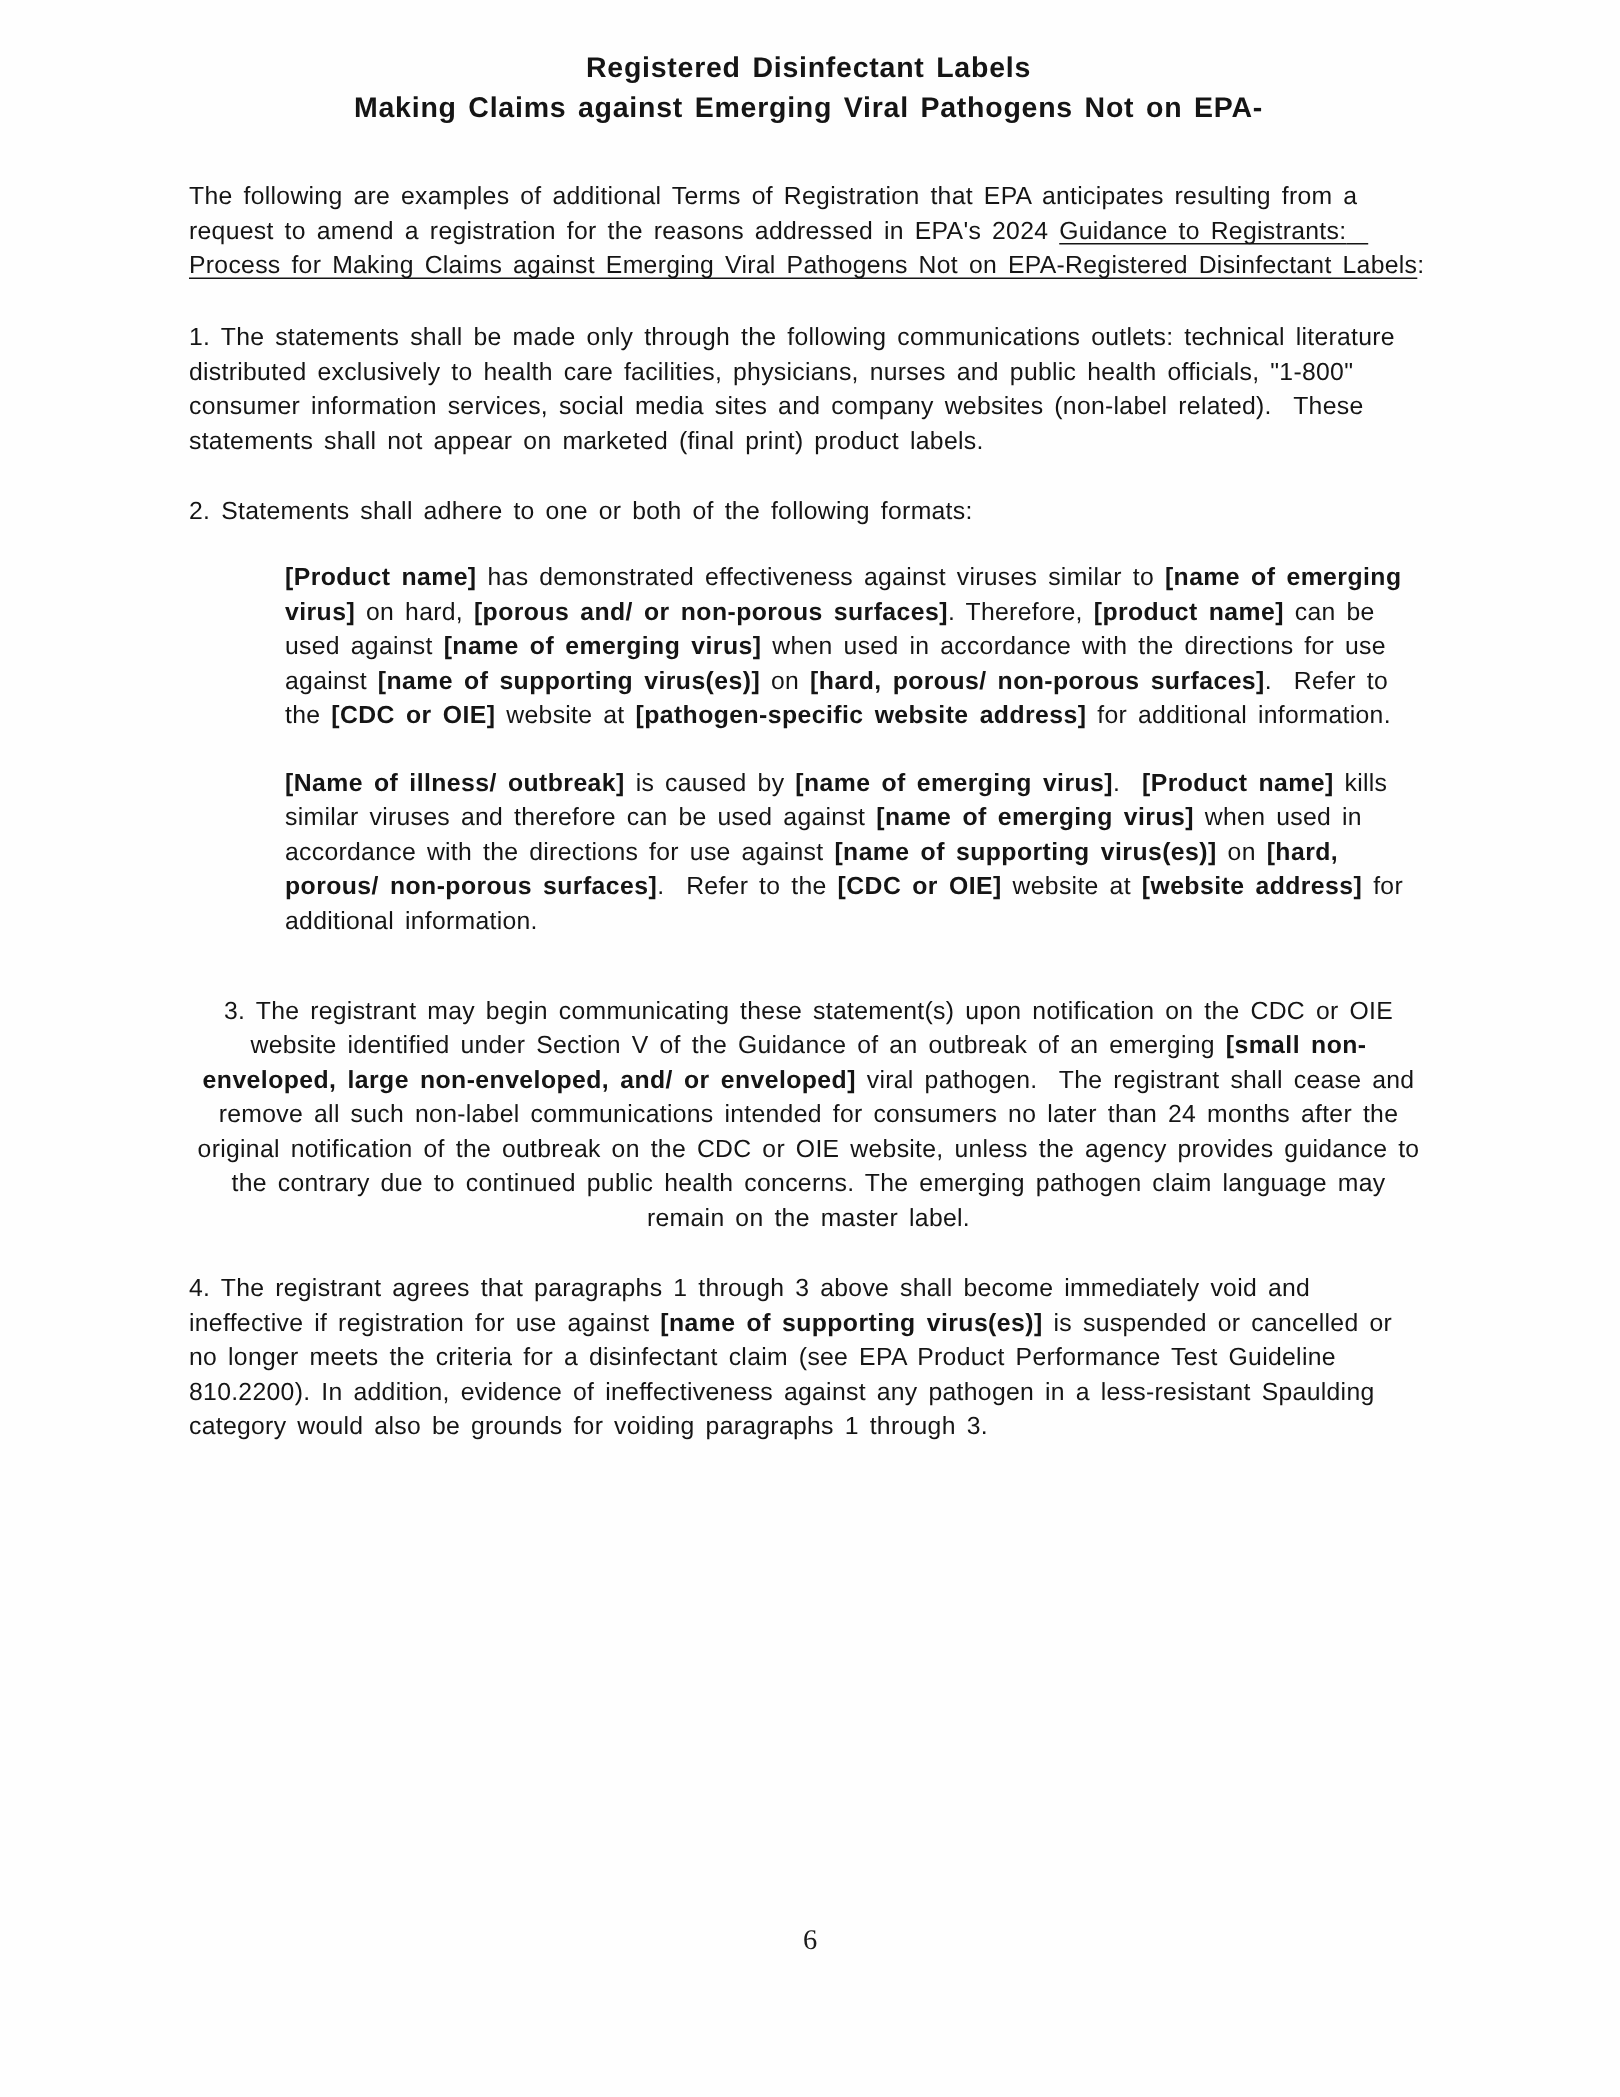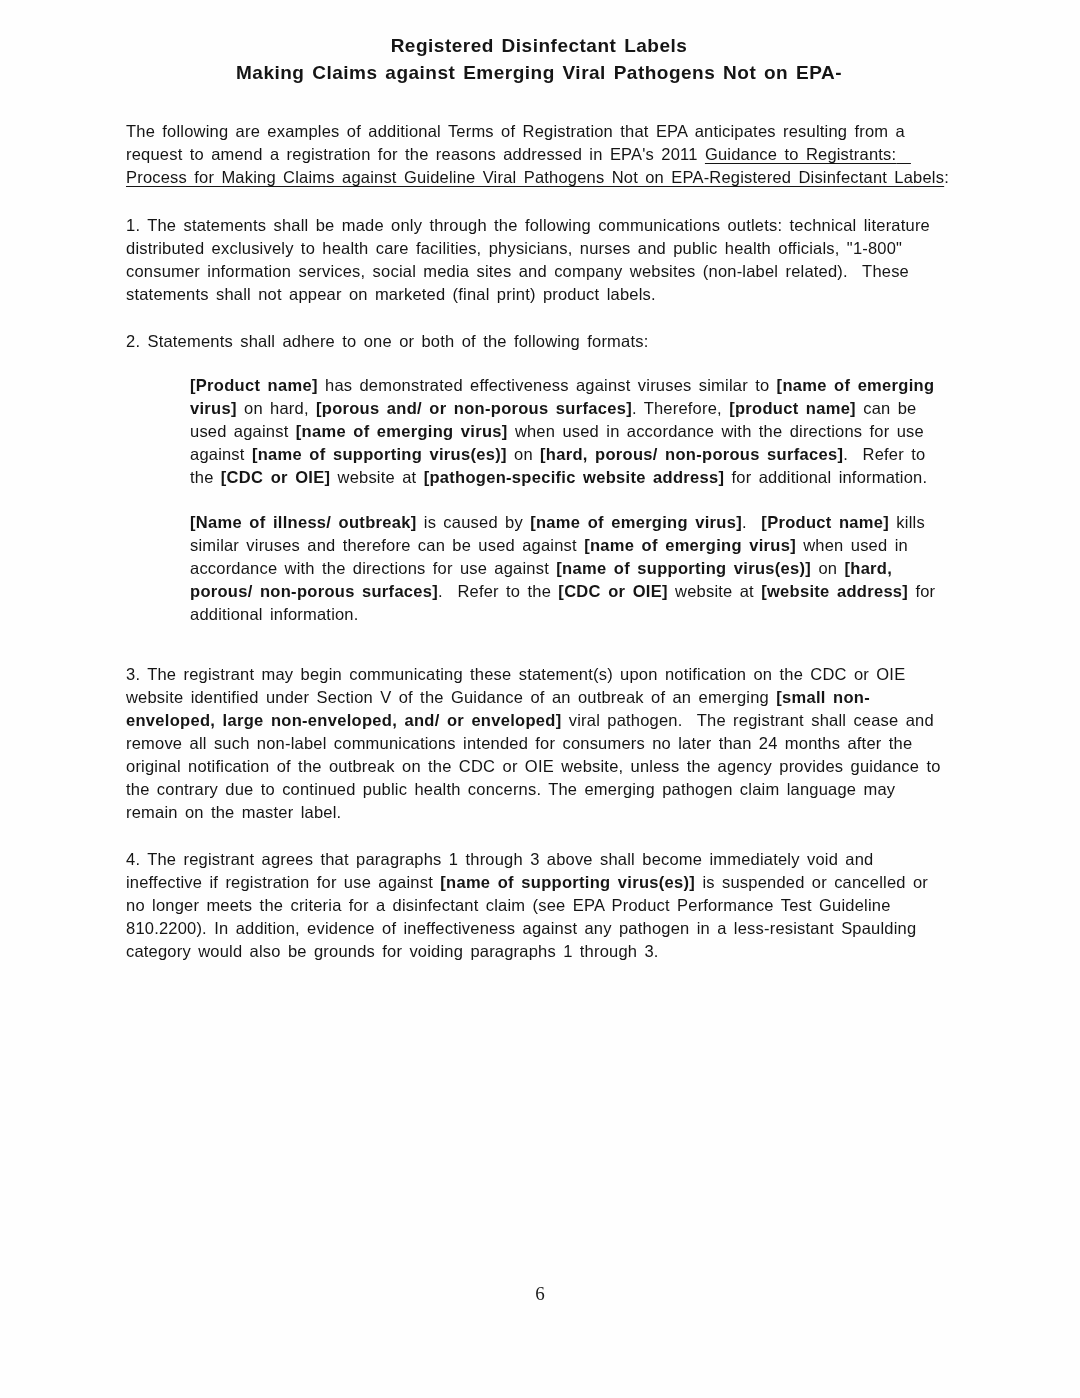--- a/index.html
+++ b/index.html
@@ -49,21 +49,21 @@
     word-spacing: 2.5px;
     white-space: pre-wrap;
     margin: 0;
   }
   .intro      { margin-top: 34px; }
   .item-1     { margin-top: 25px; }
   .item-2     { margin-top: 24px; }
   .fmt        { margin-left: 64px; margin-right: 2px; }
   .format-1   { margin-top: 21px; }
   .format-2   { margin-top: 22px; }
-  .item-3     { margin-top: 37px; }
+  .item-3     { margin-top: 37px; text-align: center; }
   .item-4     { margin-top: 24px; }
   .b { font-weight: bold; letter-spacing: 0.3px; margin-top: 24px; }
   .u { text-decoration: underline; text-underline-offset: 3px; }
   .page-number {
     position: absolute;
     top: 1283px;
     left: 0;
     width: 100%;
     text-align: center;
     font-family: "Liberation Serif", "DejaVu Serif", serif;
@@ -76,21 +76,21 @@
 
 <div class="page">
   <div class="content">
 
 
     <div class="doc-title">
       <div>Registered Disinfectant Labels</div>
       <div>Making Claims against Emerging Viral Pathogens Not on EPA-</div>
     </div>
 
-    <p class="para intro"><span>The following are examples of additional Terms of Registration that EPA anticipates resulting from a request to amend a registration for the reasons addressed in EPA's 2011 </span><span class="u">Guidance to Registrants:  Process for Making Claims against Guideline Viral Pathogens Not on EPA-Registered Disinfectant Labels</span><span>:</span></p>
+    <p class="para intro"><span>The following are examples of additional Terms of Registration that EPA anticipates resulting from a request to amend a registration for the reasons addressed in EPA's 2024 </span><span class="u">Guidance to Registrants:  Process for Making Claims against Emerging Viral Pathogens Not on EPA-Registered Disinfectant Labels</span><span>:</span></p>
 
     <p class="para item-1">1. The statements shall be made only through the following communications outlets: technical literature distributed exclusively to health care facilities, physicians, nurses and public health officials, "1-800" consumer information services, social media sites and company websites (non-label related).  These statements shall not appear on marketed (final print) product labels.</p>
 
     <p class="para item-2">2. Statements shall adhere to one or both of the following formats:</p>
 
     <p class="para fmt format-1"><span class="b">[Product name]</span><span> has demonstrated effectiveness against viruses similar to </span><span class="b">[name of emerging virus]</span><span> on hard, </span><span class="b">[porous and/ or non-porous surfaces]</span><span>. Therefore, </span><span class="b">[product name]</span><span> can be used against </span><span class="b">[name of emerging virus]</span><span> when used in accordance with the directions for use against </span><span class="b">[name of supporting virus(es)]</span><span> on </span><span class="b">[hard, porous/ non-porous surfaces]</span><span>.  Refer to the </span><span class="b">[CDC or OIE]</span><span> website at </span><span class="b">[pathogen-specific website address]</span><span> for additional information.</span></p>
 
     <p class="para fmt format-2"><span class="b">[Name of illness/ outbreak]</span><span> is caused by </span><span class="b">[name of emerging virus]</span><span>.  </span><span class="b">[Product name]</span><span> kills similar viruses and therefore can be used against </span><span class="b">[name of emerging virus]</span><span> when used in accordance with the directions for use against </span><span class="b">[name of supporting virus(es)]</span><span> on </span><span class="b">[hard, porous/ non-porous surfaces]</span><span>.  Refer to the </span><span class="b">[CDC or OIE]</span><span> website at </span><span class="b">[website address]</span><span> for additional information.</span></p>
 
     <p class="para item-3"><span>3. The registrant may begin communicating these statement(s) upon notification on the CDC or OIE website identified under Section V of the Guidance of an outbreak of an emerging </span><span class="b">[small non-enveloped, large non-enveloped, and/ or enveloped]</span><span> viral pathogen.  The registrant shall cease and remove all such non-label communications intended for consumers no later than 24 months after the original notification of the outbreak on the CDC or OIE website, unless the agency provides guidance to the contrary due to continued public health concerns. The emerging pathogen claim language may remain on the master label.</span></p>

